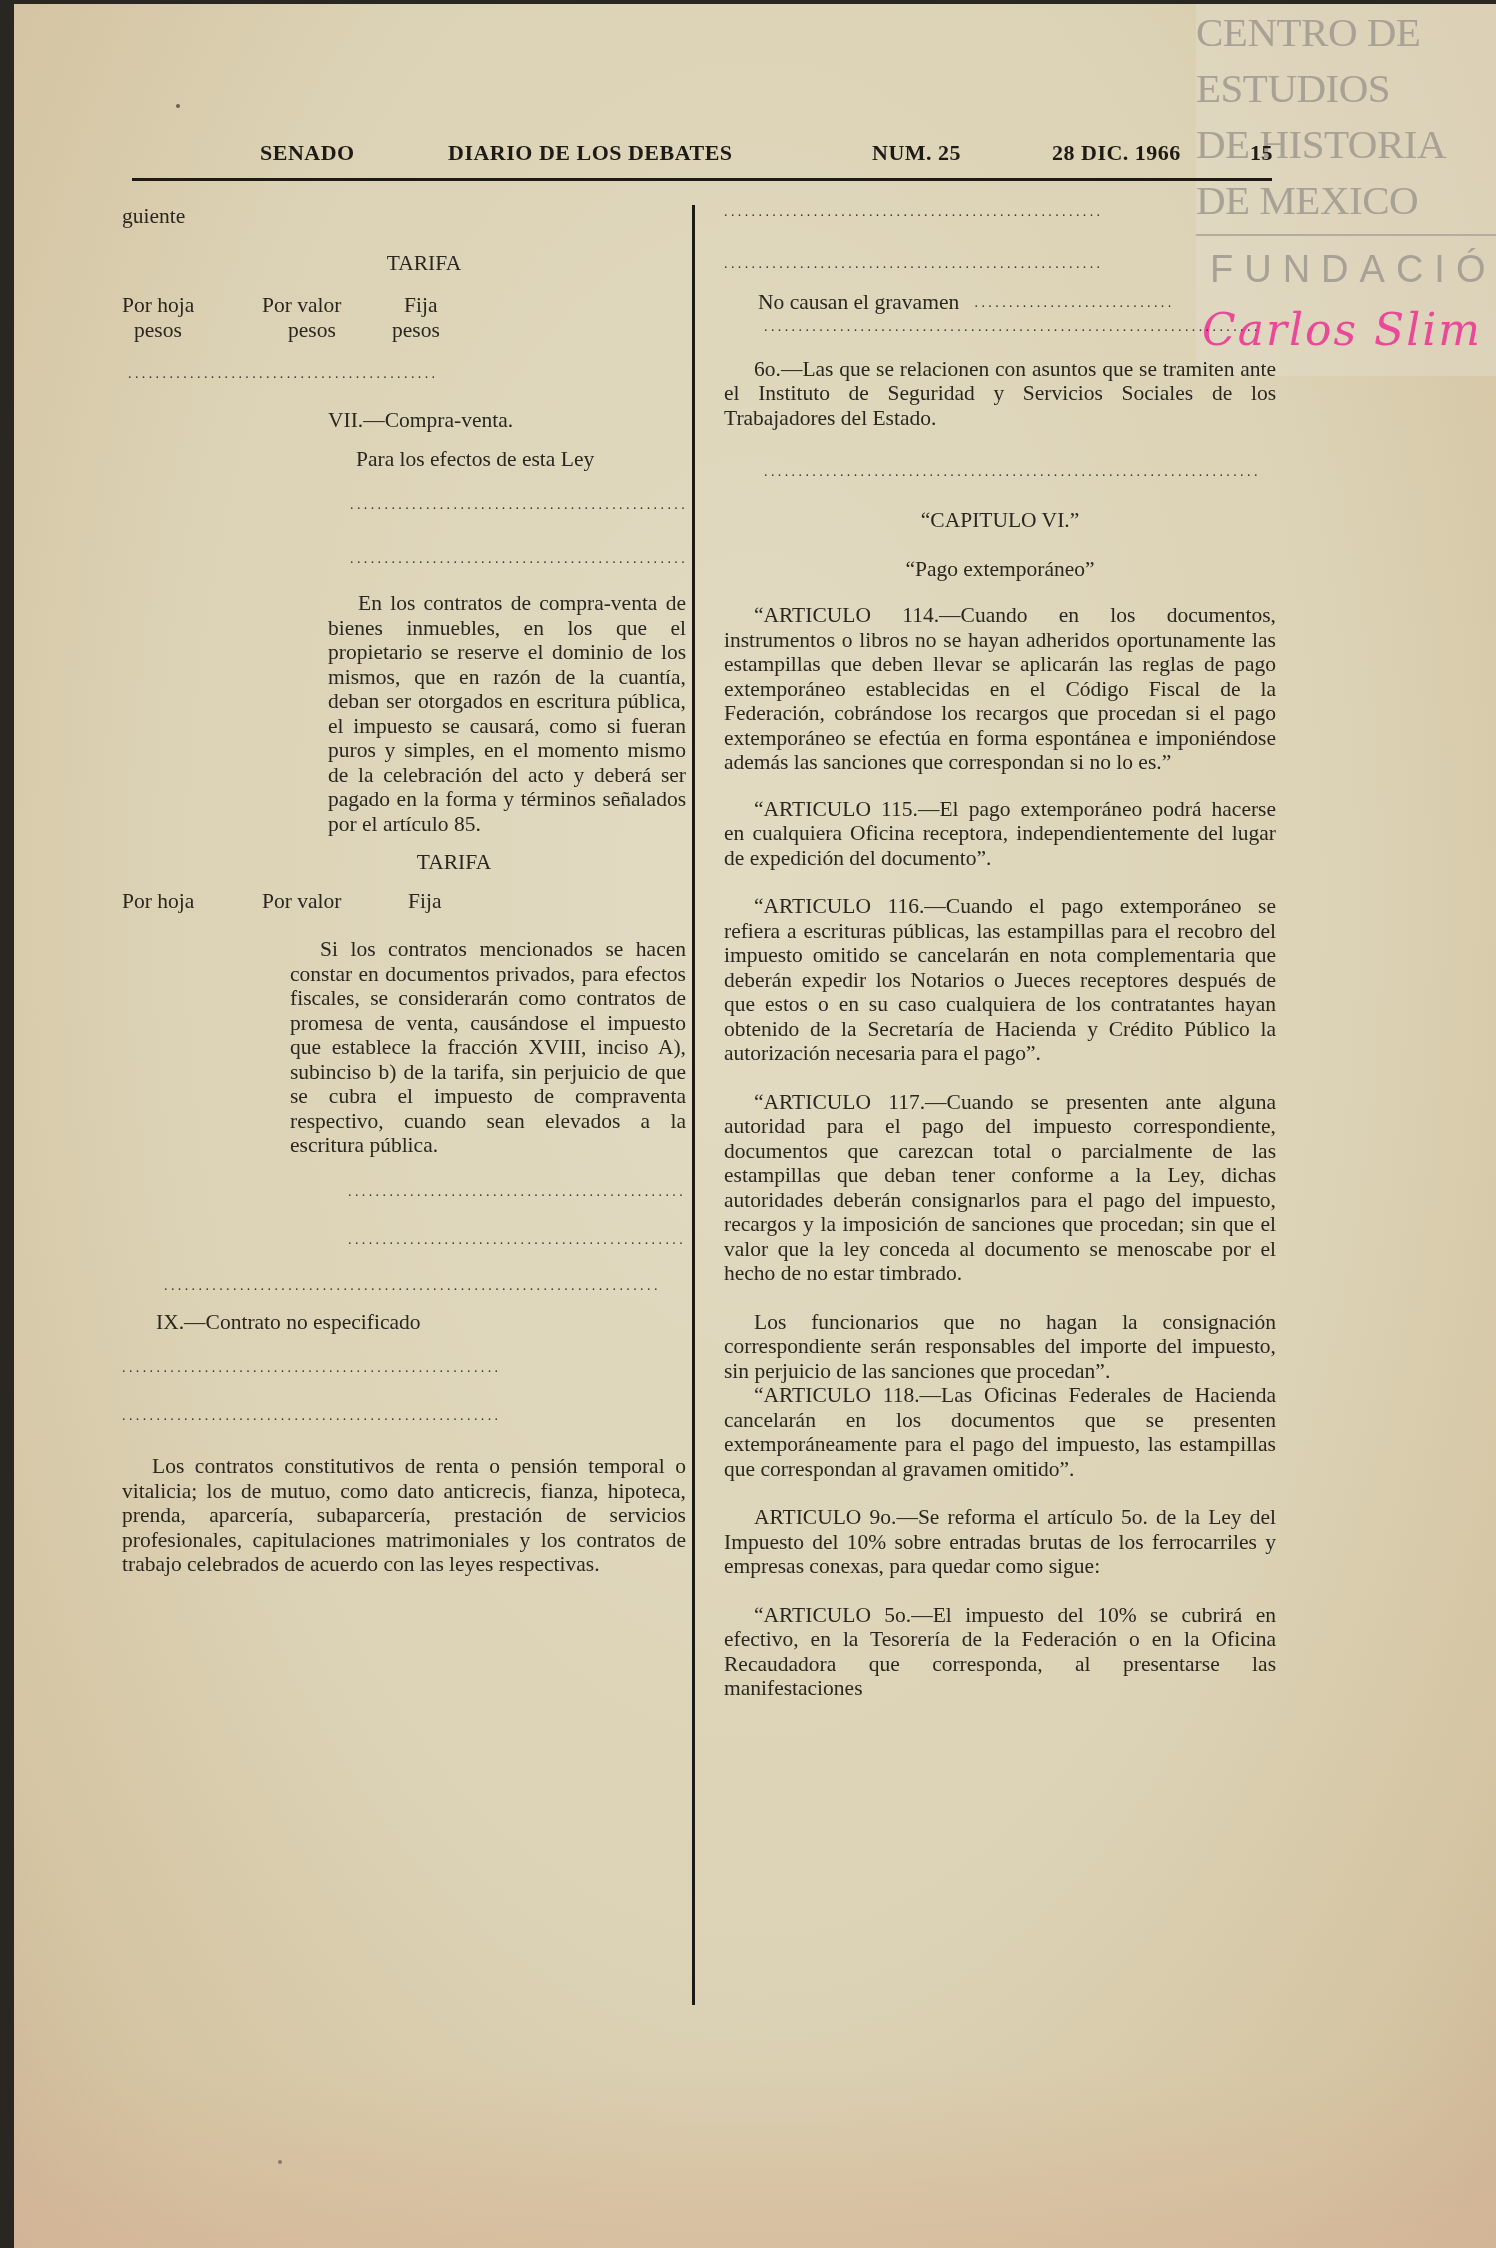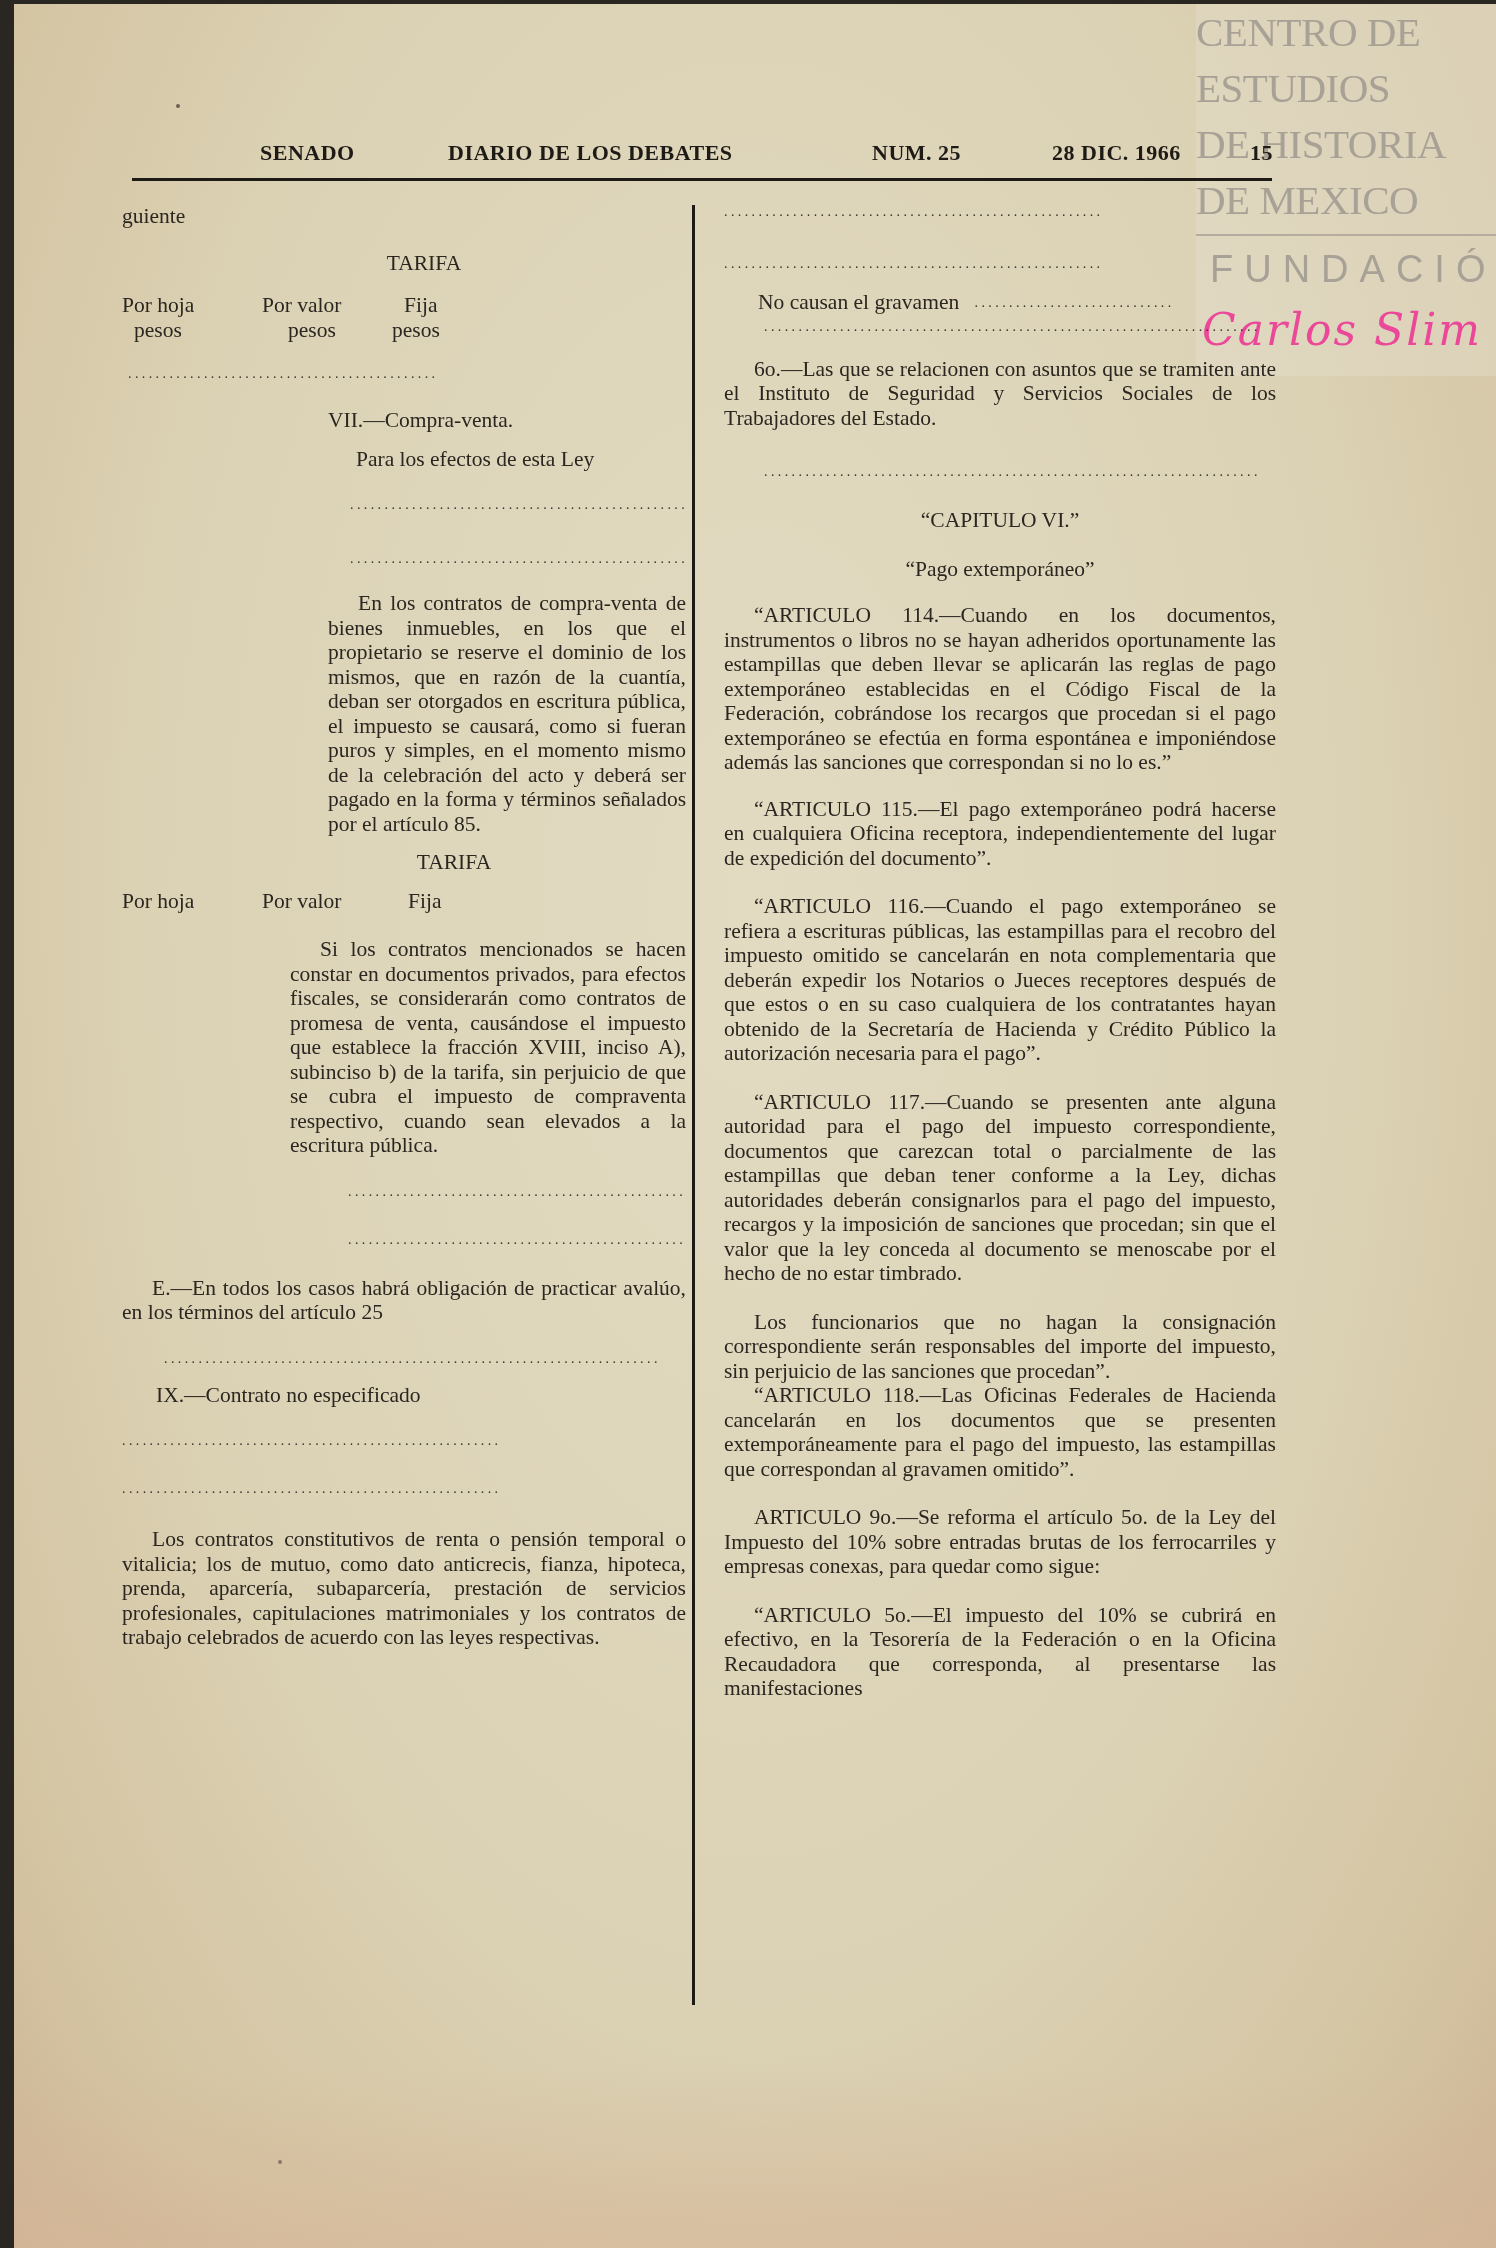--- a/index.html
+++ b/index.html
@@ -128,21 +128,20 @@
     <span style="width:140px;">Por hoja</span>
     <span style="width:146px;">Por valor</span>
     <span>Fija</span>
   </div>
 
   <p class="indent" style="margin-top:24px;margin-left:168px;">Si los contratos mencionados se hacen constar en documentos privados, para efectos fiscales, se considerarán como contratos de promesa de venta, causándose el impuesto que establece la fracción XVIII, inciso A), subinciso b) de la tarifa, sin perjuicio de que se cubra el impuesto de compraventa respectivo, cuando sean elevados a la escritura pública.</p>
 
   <div class="dots" style="margin-top:22px;margin-left:226px;width:334px;">........................................................................</div>
   <div class="dots" style="margin-top:24px;margin-left:226px;width:334px;">........................................................................</div>
 
-  <p class="indent" style="margin-top:24px;">E.—En todos los casos habrá obligación de practicar avalúo, en los términos del artículo 25</p>
   <div class="dots" style="margin-top:22px;margin-left:42px;width:520px;">........................................................................</div>
 
   <p style="margin-top:12px;padding-left:34px;">IX.—Contrato no especificado</p>
   <div class="dots" style="margin-top:22px;width:380px;">........................................................................</div>
   <div class="dots" style="margin-top:24px;width:380px;">........................................................................</div>
 
   <p class="indent" style="margin-top:26px;">Los contratos constitutivos de renta o pensión temporal o vitalicia; los de mutuo, como dato anticrecis, fianza, hipoteca, prenda, aparcería, subaparcería, prestación de servicios profesionales, capitulaciones matrimoniales y los contratos de trabajo celebrados de acuerdo con las leyes respectivas.</p>
 </div>
 
 <div class="col col-right">

